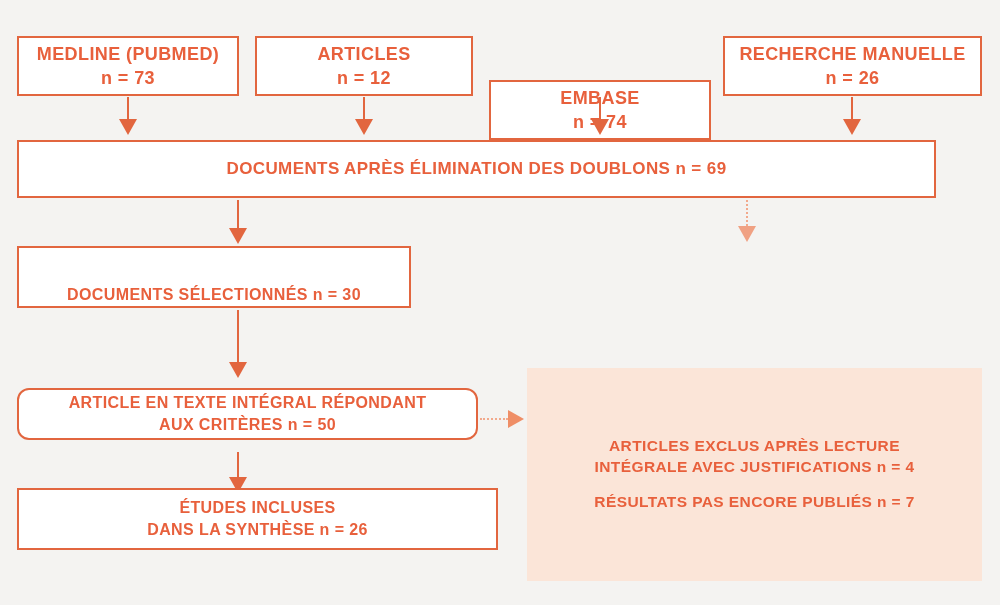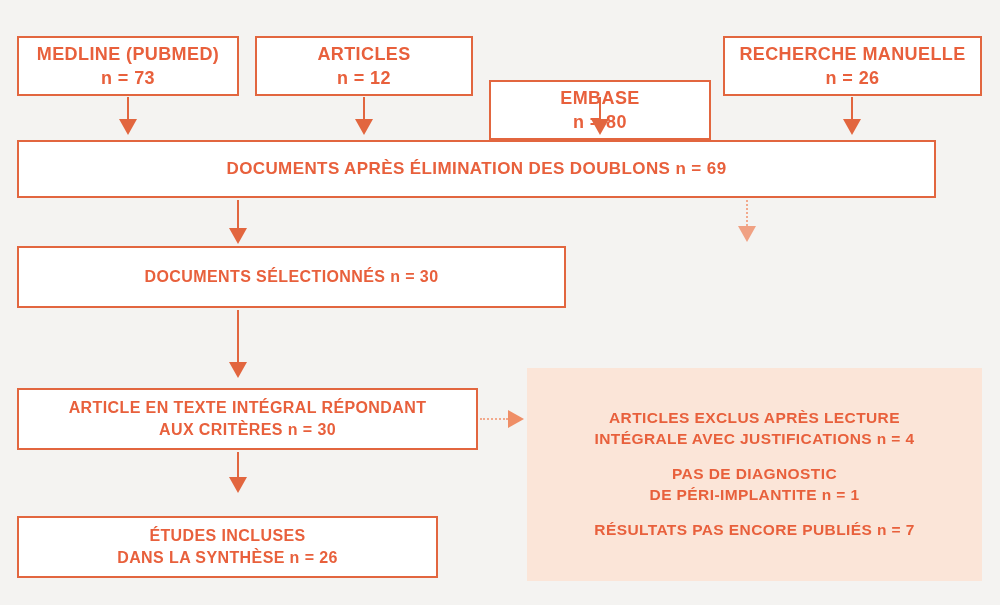--- a/index.html
+++ b/index.html
@@ -129,21 +129,21 @@
   <div class="box src-box" style="left:255px; top:36px; width:218px; height:60px;">
     <div>
       <span>ARTICLES</span><br>
       <span>n = 12</span>
     </div>
   </div>
 
   <div class="box src-box" style="left:489px; top:36px; width:222px; height:60px;margin-top:44px;">
     <div>
       <span>EMBASE</span><br>
-      <span>n = 80</span>
+      <span>n = 74</span>
     </div>
   </div>
 
   <div class="box src-box" style="left:723px; top:36px; width:259px; height:60px;">
     <div>
       <span>RECHERCHE MANUELLE</span><br>
       <span>n = 26</span>
     </div>
   </div>
 
@@ -171,61 +171,57 @@
   <div class="arrow-v" style="left:229px; top:200px; width:18px; height:44px;">
     <div class="shaft" style="height:28px;"></div>
     <div class="head"></div>
   </div>
 
   <div class="arrow-v dotted" style="left:738px; top:200px; width:18px; height:42px;">
     <div class="shaft" style="height:26px;"></div>
     <div class="head"></div>
   </div>
 
-  <div class="box stage-box" style="left:17px; top:246px; width:549px; height:62px;">
+  <div class="box stage-box" style="left:17px; top:246px; width:394px; height:62px;align-items:flex-end;">
     <span>DOCUMENTS SÉLECTIONNÉS n = 30</span>
   </div>
 
 
   <div class="arrow-v" style="left:229px; top:310px; width:18px; height:68px;">
     <div class="shaft" style="height:52px;"></div>
     <div class="head"></div>
   </div>
 
-  <div class="box stage-box" style="left:17px; top:388px; width:461px; height:62px;">
+  <div class="box stage-box" style="left:17px; top:388px; width:461px; height:52px;border-radius:12px;">
     <div>
       <span>ARTICLE EN TEXTE INTÉGRAL RÉPONDANT</span><br>
-      <span>AUX CRITÈRES n = 30</span>
+      <span>AUX CRITÈRES n = 50</span>
     </div>
   </div>
 
   <div class="arrow-h" style="left:480px; top:410px; width:44px; height:18px;">
     <div class="shaft" style="width:28px;"></div>
     <div class="head"></div>
   </div>
 
   <div class="panel panel-bottom" style="left:527px; top:368px; width:455px; height:213px;">
     <div class="entry" style="margin-bottom:14px;">
       <span class="line">ARTICLES EXCLUS APRÈS LECTURE</span>
       <span class="line">INTÉGRALE AVEC JUSTIFICATIONS n = 4</span>
     </div>
-    <div class="entry" style="margin-bottom:14px;">
-      <span class="line">PAS DE DIAGNOSTIC</span>
-      <span class="line">DE PÉRI-IMPLANTITE n = 1</span>
-    </div>
     <div class="entry">
       <span class="line">RÉSULTATS PAS ENCORE PUBLIÉS n = 7</span>
     </div>
   </div>
 
   <div class="arrow-v" style="left:229px; top:452px; width:18px; height:41px;">
     <div class="shaft" style="height:25px;"></div>
     <div class="head"></div>
   </div>
 
-  <div class="box stage-box" style="left:17px; top:516px; width:421px; height:62px;">
+  <div class="box stage-box" style="left:17px; top:488px; width:481px; height:62px;">
     <div>
       <span>ÉTUDES INCLUSES</span><br>
       <span>DANS LA SYNTHÈSE n = 26</span>
     </div>
   </div>
 
 </div>
 
 </body></html>

